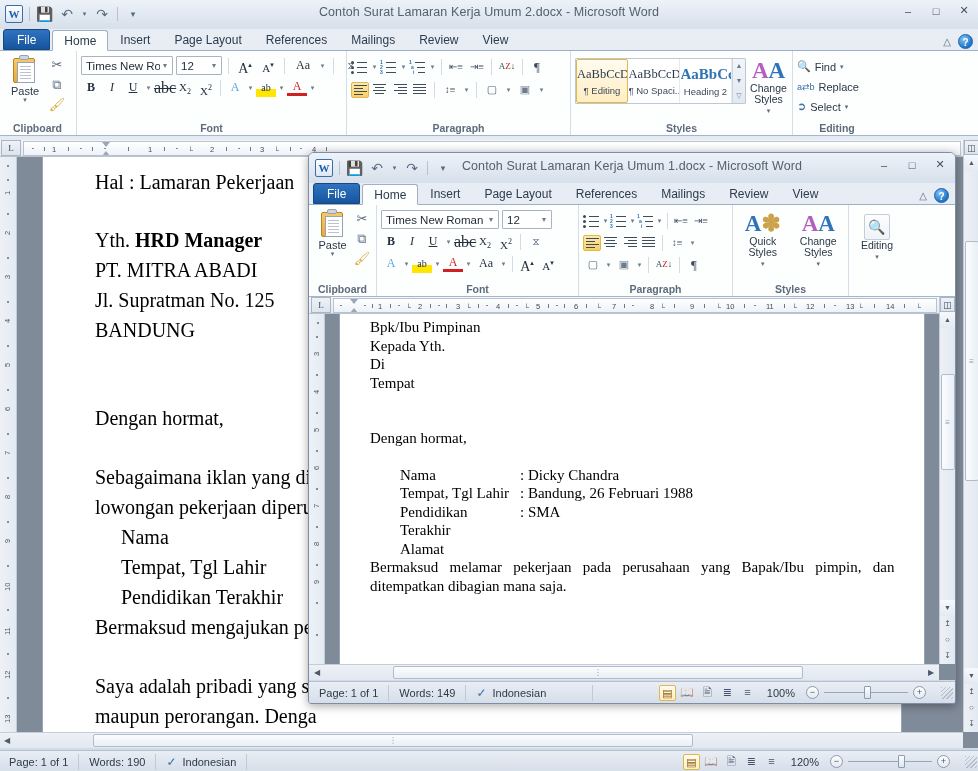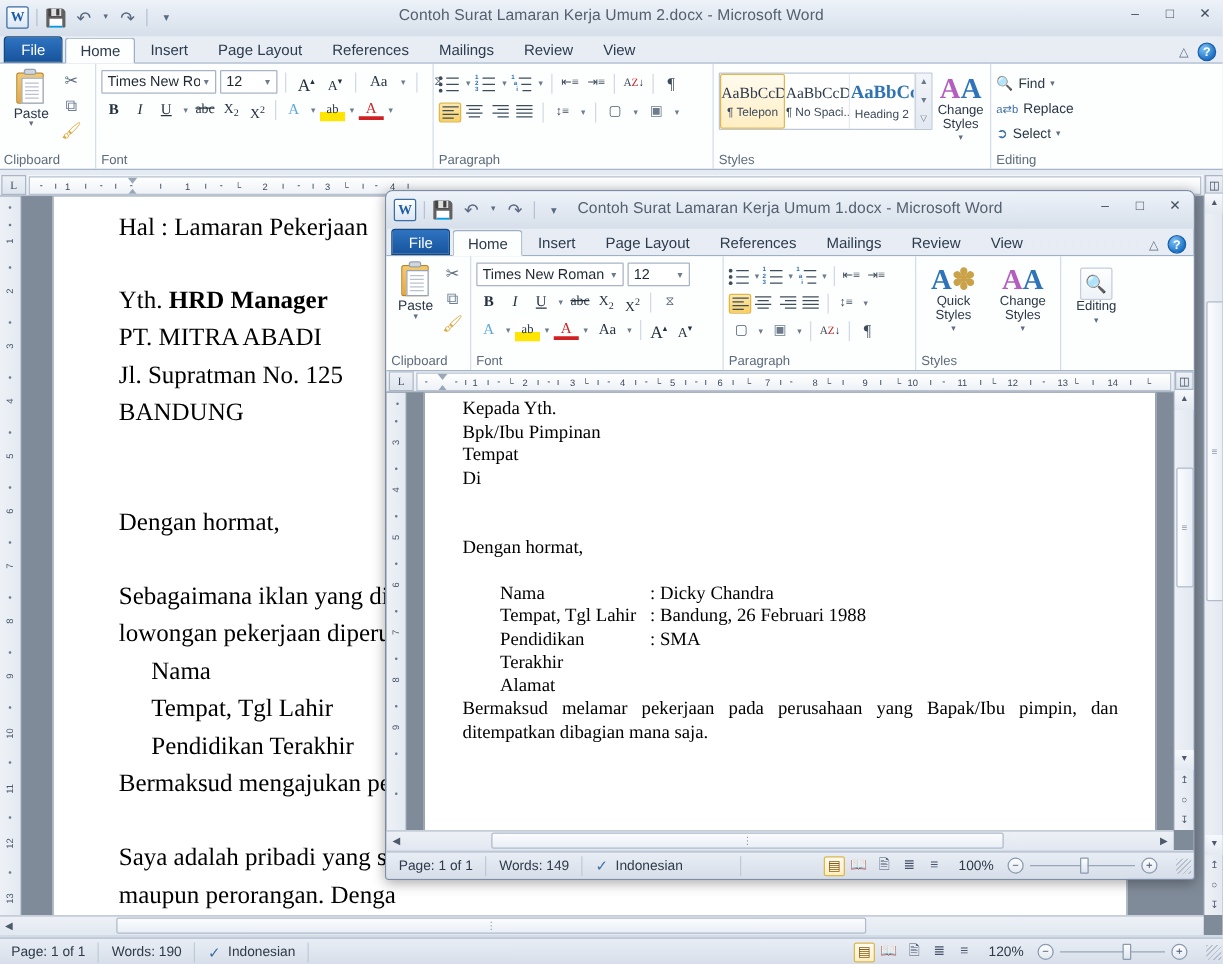--- a/index.html
+++ b/index.html
@@ -98,22 +98,23 @@
   }
   .grp {
     position:relative;
     padding:3px 4px 0 4px;
     display:flex; flex-direction:column; justify-content:space-between;
     border-right:1px solid #d5dde7;
   }
   .grp:last-child { border-right:none; }
   .grp-body { display:flex; flex:1; align-items:flex-start; }
   .grp-label {
-    font-size:10.5px; color:#5d6b7c; text-align:left; height:14px; line-height:14px;
+    font-size:10.5px; color:#5d6b7c; text-align:center; height:14px; line-height:14px;
     position:relative;
+    font-weight:bold;
   }
   .row { display:flex; align-items:center; gap:1px; }
   .vsep { width:1px; height:16px; background:#d3dae4; margin:0 3px; }
 
   
   .paste-big {
     width:44px; display:flex; flex-direction:column; align-items:center;
     font-size:11px; color:#2b3848;
   }
   .clip-ico {
@@ -150,21 +151,21 @@
     padding:0 2px 0 4px; border-radius:1px;
   }
   .combo .cv { flex:1; overflow:hidden; white-space:nowrap; }
   .combo .arw { color:#6d7b8c; font-size:8px; padding:0 3px; }
 
   .fb { width:20px;height:19px;line-height:19px;text-align:center;font-size:12px;color:#24313f;
         font-family:"Liberation Serif",serif; }
   .fb.bold{font-weight:bold}
   .fb.ital{font-style:italic}
   .fb.und{text-decoration:underline}
-  .fb.strike{text-decoration:line-through; font-size:11px;}
+  .fb.strike{text-decoration:line-through; font-size:16px;}
   .caretd { font-size:7px; color:#6d7b8c; width:9px;text-align:center; }
   .hl { background:linear-gradient(to bottom,#fff 60%,#ffe500 60%); }
   .fc-A { color:#cf2121; border-bottom:3px solid #cf2121; line-height:13px; height:16px;}
   .ta-A { color:#5aa7dd; }
   .aa { font-family:"Liberation Serif",serif; }
 
   
   .li {
     width:18px;height:16px; position:relative;
   }
@@ -494,21 +495,21 @@
         </div>
       </div>
       <div class="grp-label">Paragraph</div>
     </div>
 
     <div class="grp" style="width:222px">
       <div class="grp-body" style="padding-top:4px;gap:3px">
         <div class="stylebox">
           <div class="style-item sel">
             <div class="samp">AaBbCcDc</div>
-            <div class="nm">¶ Telepon</div>
+            <div class="nm">¶ Editing</div>
           </div>
           <div class="style-item">
             <div class="samp">AaBbCcDc</div>
             <div class="nm">¶ No Spaci...</div>
           </div>
           <div class="style-item h1">
             <div class="samp">AaBbCс</div>
             <div class="nm">Heading 2</div>
           </div>
           <div class="gal-scroll">
@@ -959,24 +960,24 @@
         <span class="vn" style="top:232px;left:3px">8</span>
           <span class="vd" style="top:212px;left:7px"></span>
         <span class="vn" style="top:270px;left:3px">9</span>
           <span class="vd" style="top:250px;left:7px"></span>
         <span class="vd" style="top:288px;left:7px"></span>
         <span class="vd" style="top:320px;left:7px"></span>
       </div>
 
       <div class="page" style="left:30px;top:0;width:586px;bottom:-40px;border-top:none">
         <div style="padding:4px 12px 0 30px;font-size:15px;line-height:18.5px">
+          <div class="dtxt">Bpk/Ibu Pimpinan</div>
           <div class="dtxt">Kepada Yth.</div>
-          <div class="dtxt">Bpk/Ibu Pimpinan</div>
+          <div class="dtxt">Di</div>
           <div class="dtxt">Tempat</div>
-          <div class="dtxt">Di</div>
           <div style="height:37px"></div>
           <div class="dtxt">Dengan hormat,</div>
           <div style="height:18px"></div>
 
           <div style="display:flex">
             <span style="display:inline-block;width:150px;padding-left:30px">Nama</span>
             <span>: Dicky Chandra</span>
           </div>
           <div style="display:flex">
             <span style="display:inline-block;width:150px;padding-left:30px">Tempat, Tgl Lahir</span>

